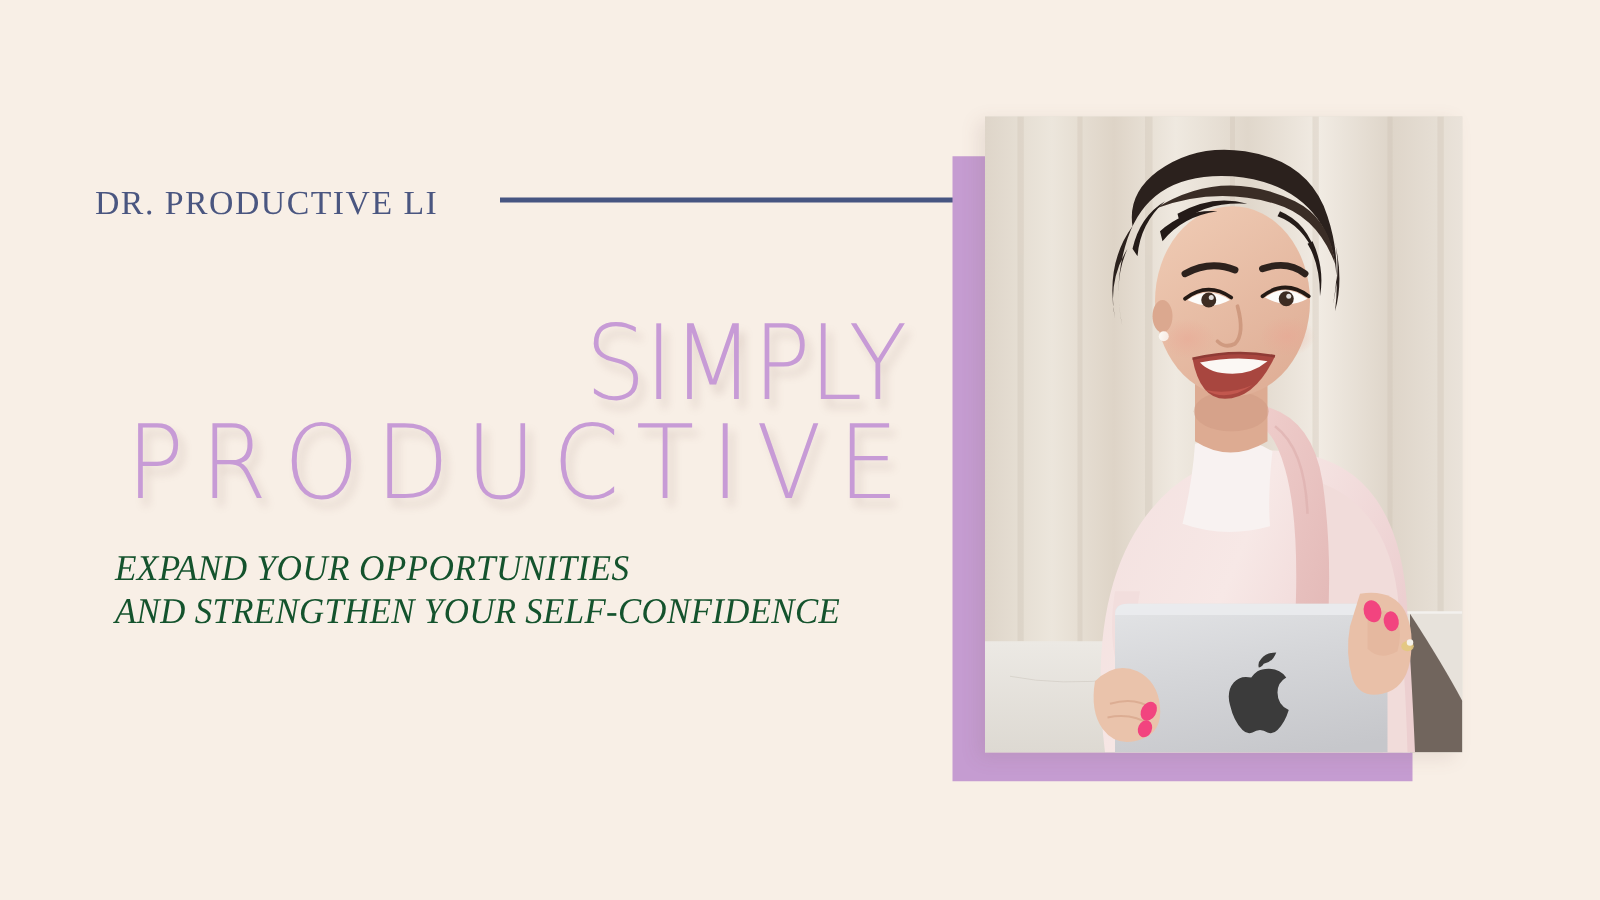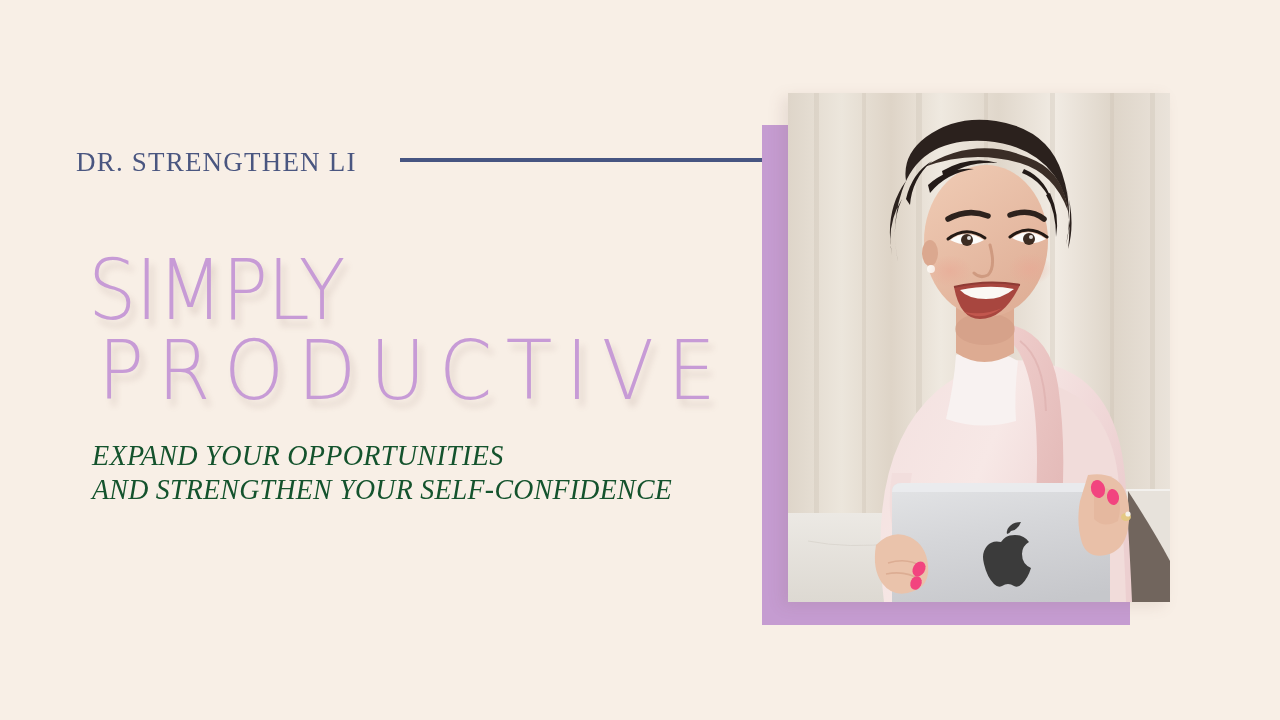--- a/index.html
+++ b/index.html
@@ -19,21 +19,21 @@
     letter-spacing:1.2px;
     color:#4a5680;
     white-space:nowrap;
   }
   .rule {
     position:absolute; left:400px; top:158px;
     width:388px; height:4px;
     background:#475581;
   }
 
-  .headline { position:absolute; left:0; top:252px; width:780px; }
+  .headline { position:absolute; left:0; top:252px; width:780px;text-align:right; }
   .hl-line {
     font-family:"DejaVu Sans", sans-serif;
     font-weight:100;
     color:#c79bd6;
     text-shadow:5px 7px 7px rgba(150,120,110,0.22);
     white-space:nowrap;
     display:block;
   }
   .hl-simply {
     margin-left:88px;
@@ -79,21 +79,21 @@
     background:#e9e2d8;
     box-shadow:-6px 4px 14px rgba(120,95,85,0.13);
   }
   .photo svg { display:block; width:382px; height:509px; }
 </style>
 </head>
 <body>
 
 <div id="stage">
 
-  <div class="byline">DR. STRENGTHEN LI</div>
+  <div class="byline">DR. PRODUCTIVE LI</div>
   <div class="rule"></div>
 
   <div class="headline">
     <span class="hl-line hl-simply">SIMPLY</span>
     <span class="hl-line hl-productive">PRODUCTIVE</span>
   </div>
 
   <div class="sub">
     <span class="l1">EXPAND YOUR OPPORTUNITIES</span>
     <span class="l2">AND STRENGTHEN YOUR SELF-CONFIDENCE</span>

